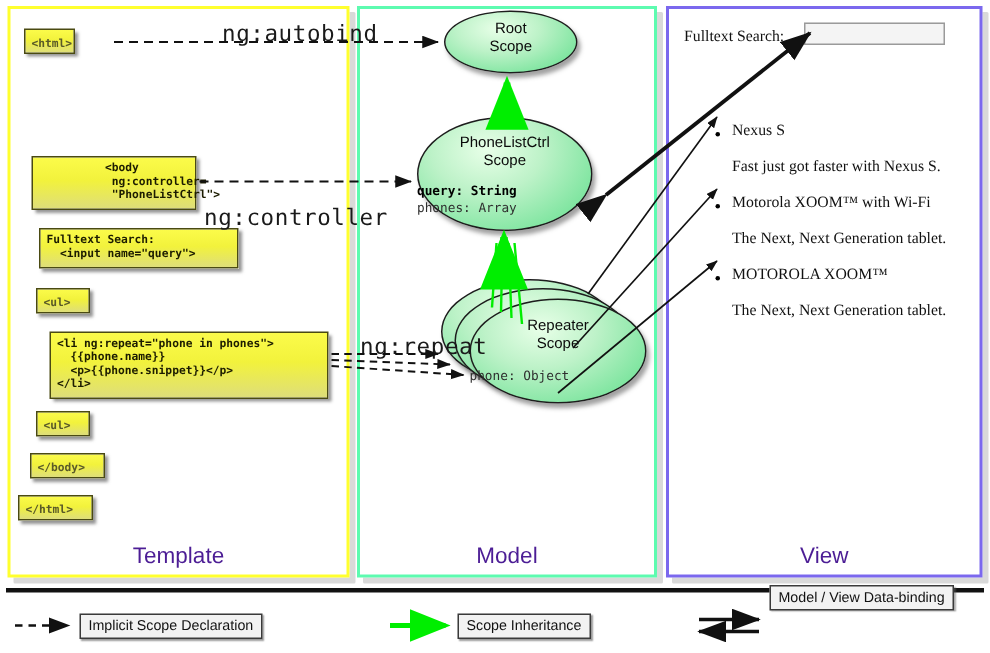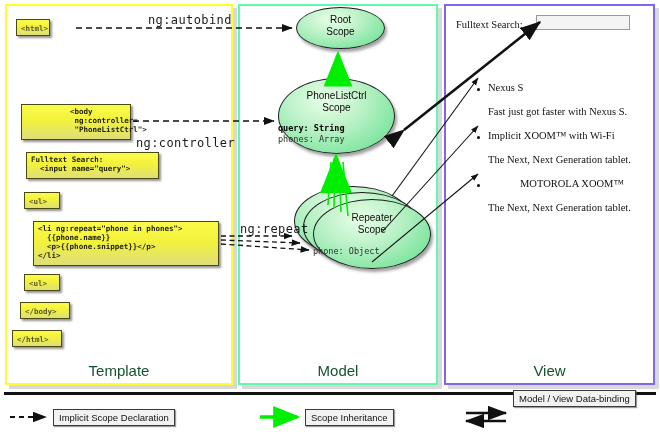--- a/index.html
+++ b/index.html
@@ -7,21 +7,21 @@
   #root{position:relative;width:660px;height:435px;overflow:hidden;background:#fff;}
 
   
   .panel{position:absolute;background:#ffffff;box-sizing:border-box;}
   #panel-template{left:5px;top:4px;width:228px;height:381px;border:2px solid #ffff2e;}
   #panel-model{left:238px;top:4px;width:200px;height:381px;border:2px solid #5dfbb0;}
   #panel-view{left:444px;top:4px;width:211px;height:381px;border:2px solid #7b68ee;}
 
   .panel-shadow{position:absolute;background:#b9b9b9;opacity:.55;border-radius:1px;}
 
-  .panel-label{position:absolute;text-align:center;font-size:15px;color:#14532d;
+  .panel-label{position:absolute;text-align:center;font-size:15px;color:#4c1d95;
     font-family:"Liberation Sans",sans-serif;font-weight:400;}
 
   
   .codebox{position:absolute;box-sizing:border-box;border:1px solid #4a4a12;
     background:linear-gradient(180deg,#fbfb4a 0%,#f2f23c 45%,#dede7a 100%);
     font-family:"DejaVu Sans Mono",monospace;font-size:7.5px;line-height:9px;
     color:#1c1c00;padding:2px 4px;white-space:pre;font-weight:bold;
     box-shadow:2px 2px 2px rgba(60,60,60,.55);}
   .codebox.dim{color:#5a5a28;}
 
@@ -36,21 +36,21 @@
     font-family:"DejaVu Sans Mono",monospace;font-size:8.5px;line-height:10.5px;color:#2f2f2f;}
   .ell-mono b{color:#000;font-weight:bold;}
 
   
   .view-label{position:absolute;font-family:"Liberation Serif",serif;font-size:10.5px;color:#111;}
   .view-input{position:absolute;box-sizing:border-box;border:1px solid #9a9a9a;background:#f4f4f4;}
   .view-bullet{position:absolute;font-family:"Liberation Serif",serif;font-size:10.5px;color:#111;}
   .view-dot{position:absolute;width:3px;height:3px;border-radius:50%;background:#000;}
 
   
-  .edge-lbl{position:absolute;font-family:"DejaVu Sans Mono",monospace;font-size:12px;
+  .edge-lbl{position:absolute;font-family:"DejaVu Sans Mono",monospace;font-size:15px;
     color:#1a1a1a;letter-spacing:.4px;}
 
   
   #legend-rule{position:absolute;left:4px;top:392px;width:652px;height:3px;background:#111;}
   .legbox{position:absolute;box-sizing:border-box;border:1px solid #3a3a3a;background:#f2f2f2;
     font-size:9.5px;color:#111;padding:2px 5px;white-space:nowrap;
     box-shadow:1px 1px 1px rgba(90,90,90,.6);font-family:"Liberation Sans",sans-serif;}
 
   svg.overlay{position:absolute;left:0;top:0;width:660px;height:435px;pointer-events:none;}
 </style>
@@ -117,25 +117,25 @@
   </div>
 
   <div class="view-label" style="left:456px;top:19px;">Fulltext Search:</div>
   <div class="view-input" style="left:536px;top:15px;width:94px;height:15px;"></div>
 
   <div class="view-dot" style="left:477px;top:88px;"></div>
   <div class="view-bullet" style="left:488px;top:82px;font-family:Liberation Serif, serif;">Nexus S</div>
   <div class="view-bullet" style="left:488px;top:106px;">Fast just got faster with Nexus S.</div>
 
   <div class="view-dot" style="left:477px;top:136px;"></div>
-  <div class="view-bullet" style="left:488px;top:130px;">Implicit XOOM™  with Wi-Fi</div>
+  <div class="view-bullet" style="left:488px;top:130px;">Motorola XOOM™  with Wi-Fi</div>
   <div class="view-bullet" style="left:488px;top:154px;">The Next, Next Generation tablet.</div>
 
   <div class="view-dot" style="left:477px;top:184px;"></div>
-  <div class="view-bullet" style="left:488px;top:178px;margin-left:32px;">MOTOROLA XOOM™</div>
+  <div class="view-bullet" style="left:488px;top:178px;">MOTOROLA XOOM™</div>
   <div class="view-bullet" style="left:488px;top:202px;">The Next, Next Generation tablet.</div>
 
   <div class="edge-lbl" style="left:148px;top:13px;">ng:autobind</div>
   <div class="edge-lbl" style="left:136px;top:106px;margin-top:30px;">ng:controller</div>
   <div class="edge-lbl" style="left:240px;top:222px;">ng:repeat</div>
 
   <div class="panel-label" style="left:5px;top:362px;width:228px;">Template</div>
   <div class="panel-label" style="left:238px;top:362px;width:200px;">Model</div>
   <div class="panel-label" style="left:444px;top:362px;width:211px;">View</div>
 

